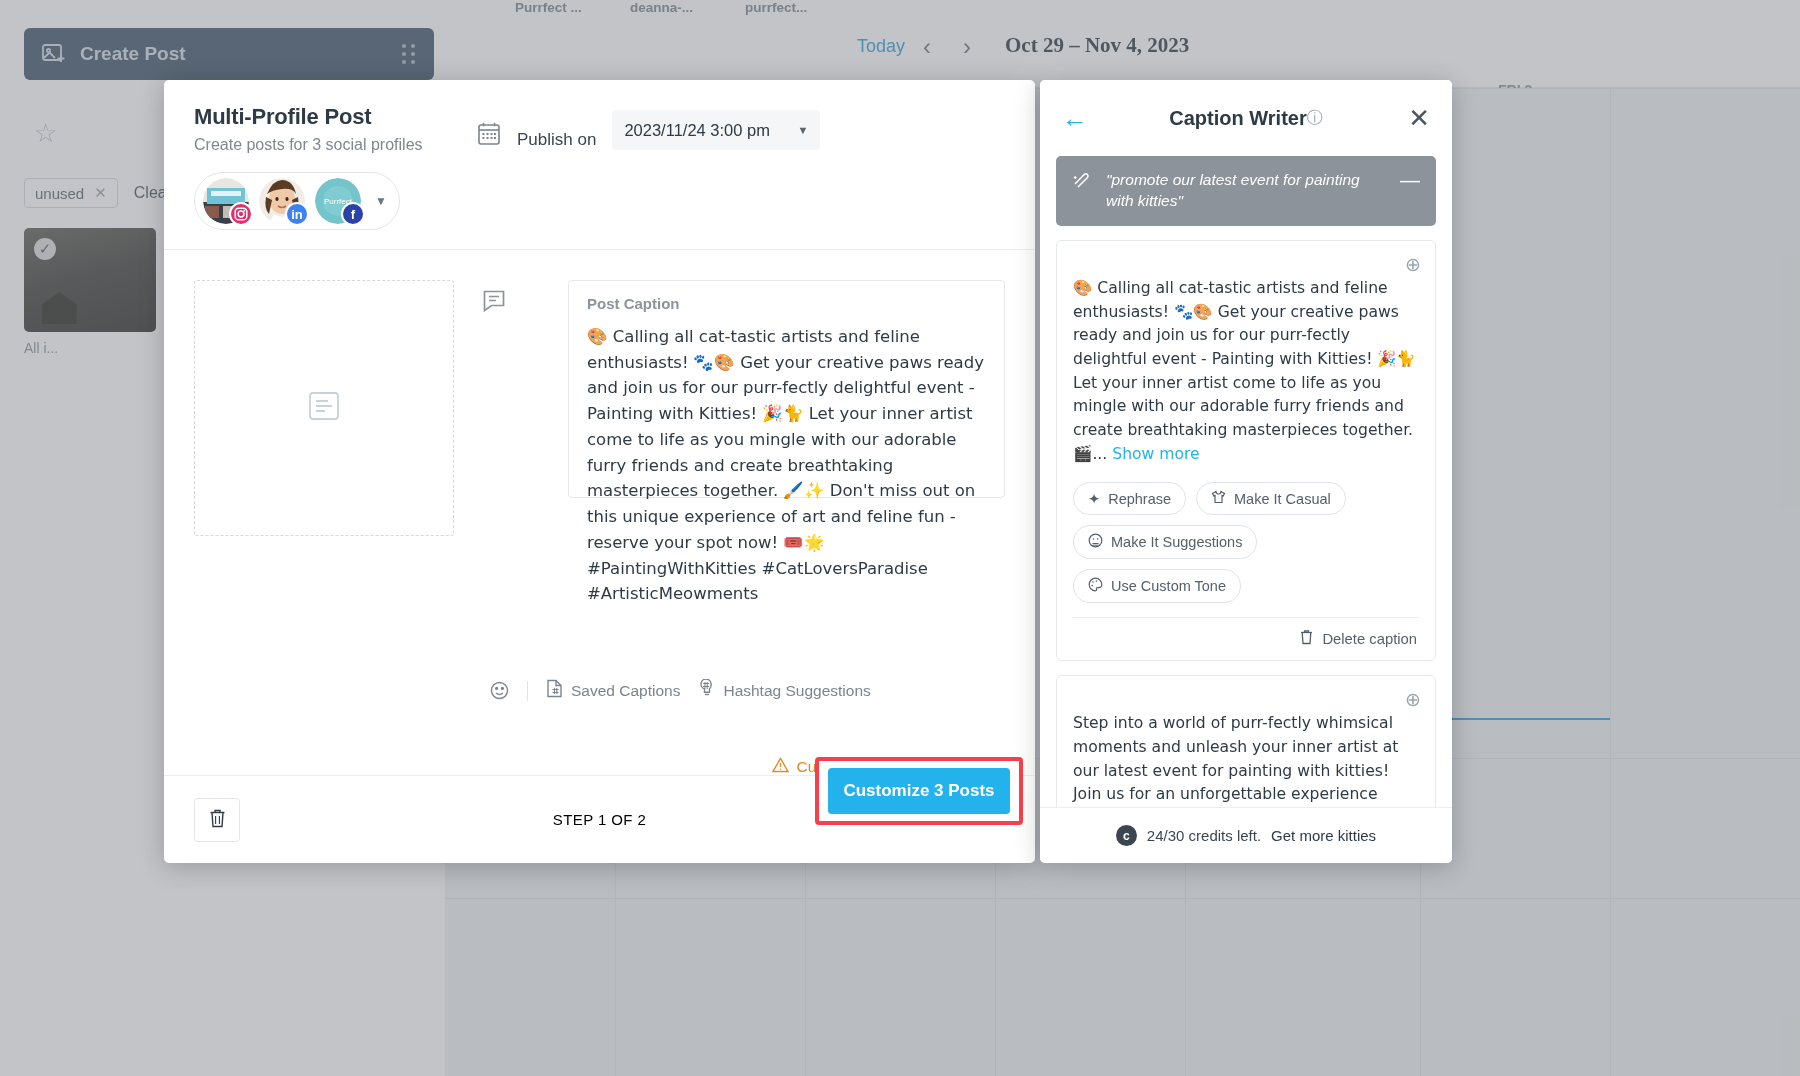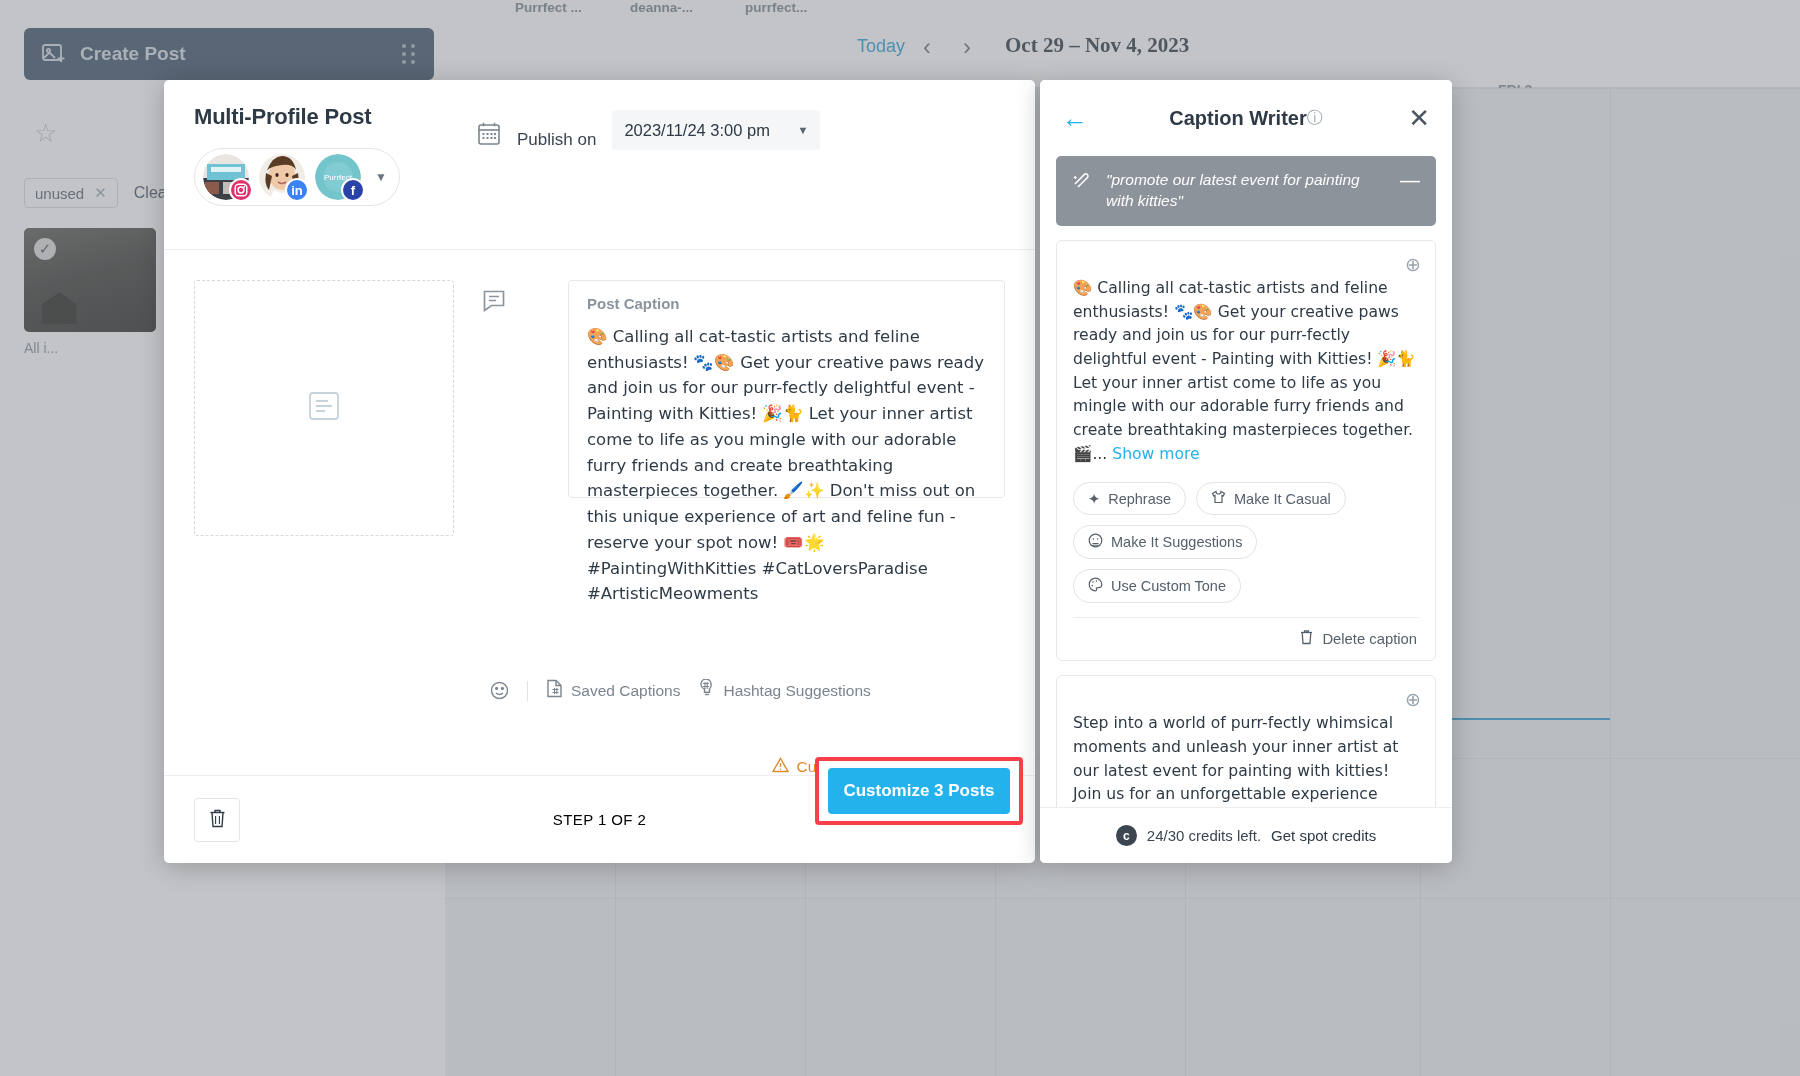--- a/index.html
+++ b/index.html
@@ -281,20 +281,21 @@
     <div class="blue-line" style="left:975px; width:190px; top:630px;"></div>
   </div>
 </div>
 
 <div class="dim"></div>
 
 <div class="modal">
 
   <div class="modal-head">
     <div class="m-title">Multi-Profile Post</div>
+    <div class="m-sub">Create posts for 3 social profiles</div>
 
     <div class="avatars">
       <span class="av">
         <span class="pic">
           <svg width="46" height="46" viewBox="0 0 46 46">
             <defs>
                 <clipPath id="c1">
                   <circle cx="23" cy="23" r="23"></circle>
                 </clipPath>
               </defs>
@@ -546,15 +547,15 @@
         <span>Step into a world of purr-fectly whimsical moments and unleash your inner artist at our latest event for painting with kitties! Join us for an unforgettable experience where creativity meets cuddles, and let these furry masterpieces inspire your own masterpiece on canvas. 🎨🐾 Don't miss this unique...</span>
         
       </div>
 
     </div>
   </div>
 
   <div class="cw-foot">
     <span class="credit-coin">c</span>
     <span>24/30 credits left.</span>
-    <span class="get-credits">Get spot credits</span>
+    <span class="get-credits">Get more kitties</span>
   </div>
 </div>
 
 </body></html>

